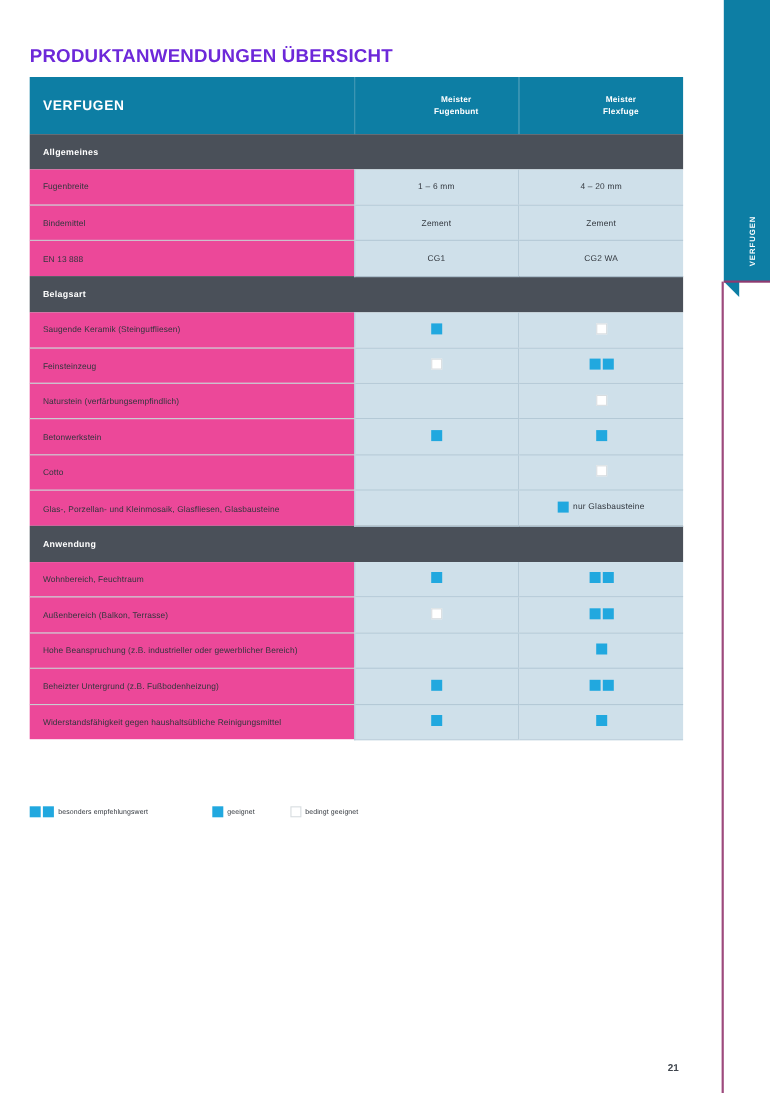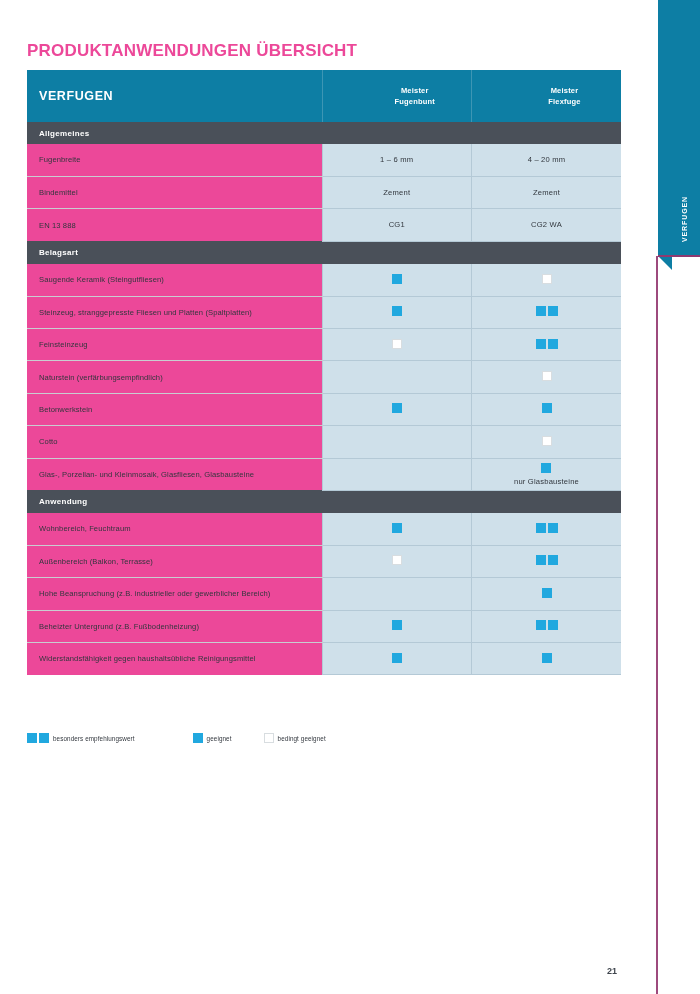--- a/index.html
+++ b/index.html
@@ -63,21 +63,21 @@
     background: #9d4a7d;
   }
 
   
   .page-title {
     position: absolute;
     left: 27px;
     top: 30px;
     font-size: 17px;
     font-weight: bold;
-    color: #ec4899;
+    color: #6d28d9;
     letter-spacing: 0.2px;
   }
 
   
   .table-wrap {
     position: absolute;
     left: 27px;
     top: 70px;
     width: 594px;
   }
@@ -115,21 +115,21 @@
   }
 
   
   .section-cell {
     background: #4a5059;
     color: #ffffff;
     font-size: 8px;
     font-weight: bold;
     letter-spacing: 0.3px;
     padding: 0 0 0 12px;
-    height: 22px;
+    height: 32px;
     vertical-align: middle;
   }
 
   
   tr.data-row { height: 32.4px; }
   td.lbl {
     background: #ec4899;
     color: #31363d;
     font-size: 7.6px;
     padding-left: 12px;
@@ -162,21 +162,20 @@
     display: inline-block;
   }
   .sq.filled { background: #21a8df; }
   .sq.open   { background: #ffffff; border: 1px solid #d8dde0; box-sizing: border-box; }
   .note-inline {
     display: inline-flex;
     align-items: center;
     gap: 4px;
     font-size: 7.6px;
     color: #31363d;
-    flex-direction: column;
   }
 
   
   .legend {
     position: absolute;
     left: 27px;
     top: 733px;
     display: flex;
     align-items: center;
   }
@@ -260,30 +259,20 @@
         <tr class="data-row">
           <td class="lbl">Saugende Keramik (Steingutfliesen)</td>
           <td class="val"><span class="mark-group">
               <span class="sq filled"></span>
             </span></td>
           <td class="val"><span class="mark-group">
               <span class="sq open"></span>
             </span></td>
         </tr>
         <tr class="data-row">
-          <td class="lbl">Steinzeug, stranggepresste Fliesen und Platten (Spaltplatten)</td>
-          <td class="val"><span class="mark-group">
-              <span class="sq filled"></span>
-            </span></td>
-          <td class="val"><span class="mark-group">
-              <span class="sq filled"></span>
-              <span class="sq filled"></span>
-            </span></td>
-        </tr>
-        <tr class="data-row">
           <td class="lbl">Feinsteinzeug</td>
           <td class="val"><span class="mark-group">
               <span class="sq open"></span>
             </span></td>
           <td class="val"><span class="mark-group">
               <span class="sq filled"></span>
               <span class="sq filled"></span>
             </span></td>
         </tr>
         <tr class="data-row">

